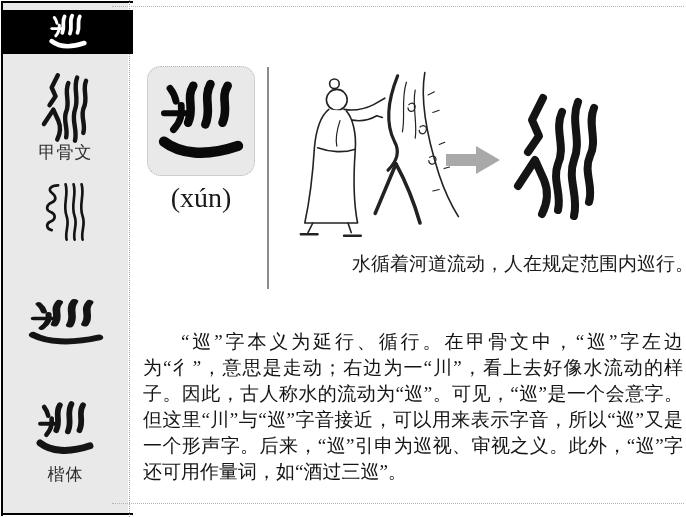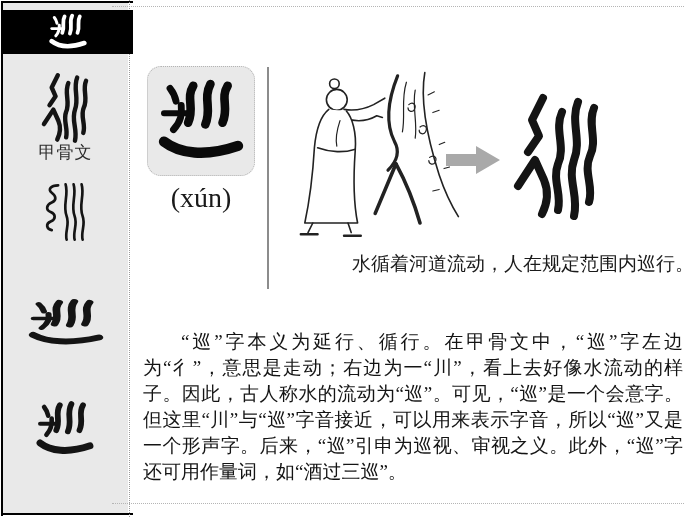--- a/index.html
+++ b/index.html
@@ -114,20 +114,21 @@
       <use href="#g-seal"></use>
     </svg>
 
   <svg class="abs script-glyph" style="left:28px;top:298px" width="76" height="50" viewBox="0 0 100 100" preserveAspectRatio="none">
       <use href="#g-xun"></use>
     </svg>
 
   <svg class="abs script-glyph" style="left:33px;top:400px" width="64" height="58" viewBox="0 0 100 100">
       <use href="#g-xun"></use>
     </svg>
+  <div class="abs script-label" style="top:463px">楷体</div>
 
   <div class="abs" id="char-card">
     <svg width="86" height="86" viewBox="0 0 100 100" style="color:#0a0a0a" aria-label="巡">
         <use href="#g-xun"></use>
       </svg>
   </div>
   <div class="abs" id="pinyin">(xún)</div>
 
   <div class="abs" id="divider"></div>
 

